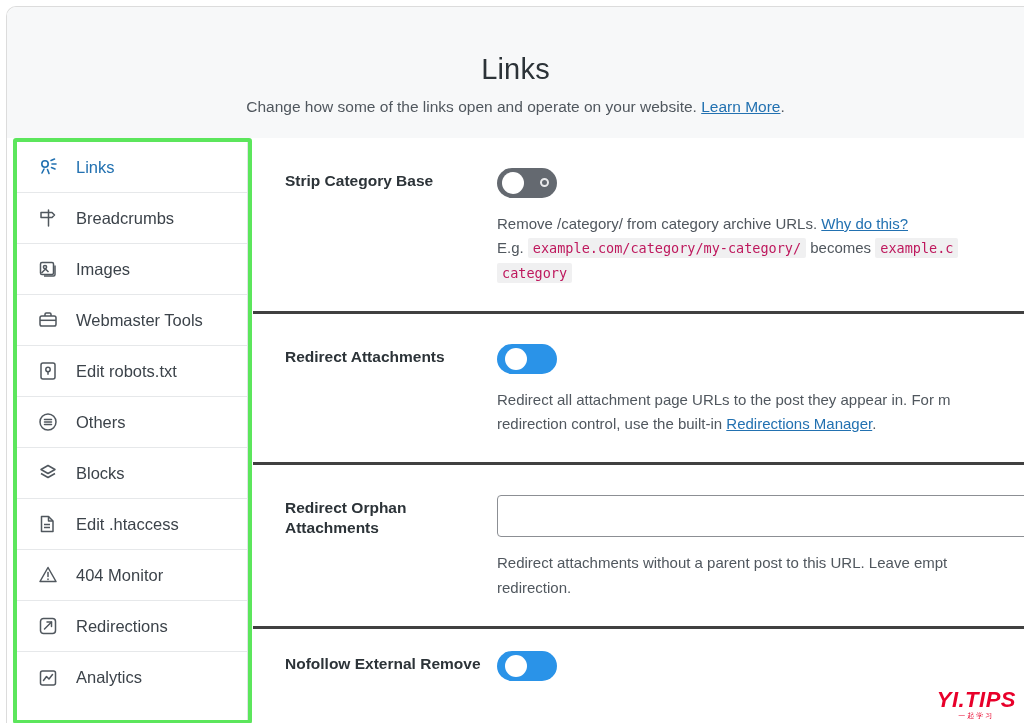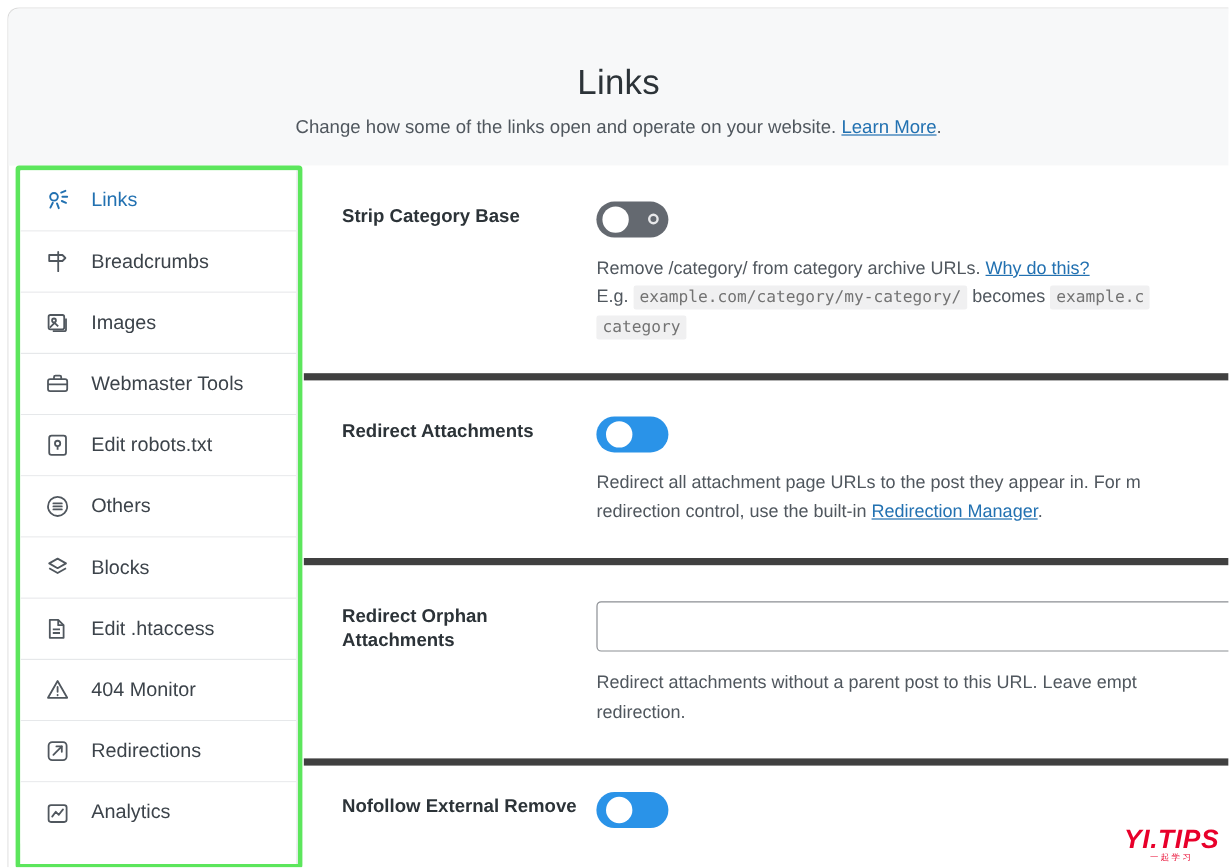--- a/index.html
+++ b/index.html
@@ -120,21 +120,21 @@
     top: 131px;
     right: 0;
     bottom: 0;
     background: #ffffff;
     overflow: hidden;
   }
   .row {
     position: relative;
     display: flex;
     padding: 30px 0 26px 32px;
-    border-bottom: 6px solid #404040;
+    border-bottom: 3px solid #404040;
     box-sizing: border-box;
   }
   .row-label {
     width: 212px;
     flex: 0 0 212px;
     font-size: 15.5px;
     font-weight: bold;
     color: #2c3338;
     line-height: 1.28;
     padding-top: 3px;
@@ -193,21 +193,21 @@
     line-height: 1.62;
   }
   .help a {
     color: #2271b1;
     text-decoration: underline;
   }
   code.inline {
     font-family: "DejaVu Sans Mono", monospace;
     font-size: 13.5px;
     background: #f0f0f1;
-    color: #737373;
+    color: #be185d;
     padding: 2px 5px;
     border-radius: 2px;
   }
   .text-input {
     display: block;
     width: 541px;
     height: 42px;
     border: 1px solid #8c8f94;
     border-radius: 4px;
     background: #ffffff;
@@ -412,21 +412,21 @@
 
       <div class="row">
         <div class="row-label">Redirect Attachments</div>
         <div class="row-body">
           <div class="toggle on">
             <span class="knob"></span>
             <span class="bar"></span>
           </div>
           <div class="help">
             <span>Redirect all attachment page URLs to the post they appear in. For m</span><br>
-            <span>redirection control, use the built-in </span><a href="#">Redirection Manager</a><span>.</span>
+            <span>redirection control, use the built-in </span><a href="#">Redirections Manager</a><span>.</span>
           </div>
         </div>
       </div>
 
       <div class="row">
         <div class="row-label">Redirect Orphan Attachments</div>
         <div class="row-body">
           <input class="text-input" type="text" placeholder="" style="">
           <div class="help">
             <span>Redirect attachments without a parent post to this URL. Leave empt</span><br>

